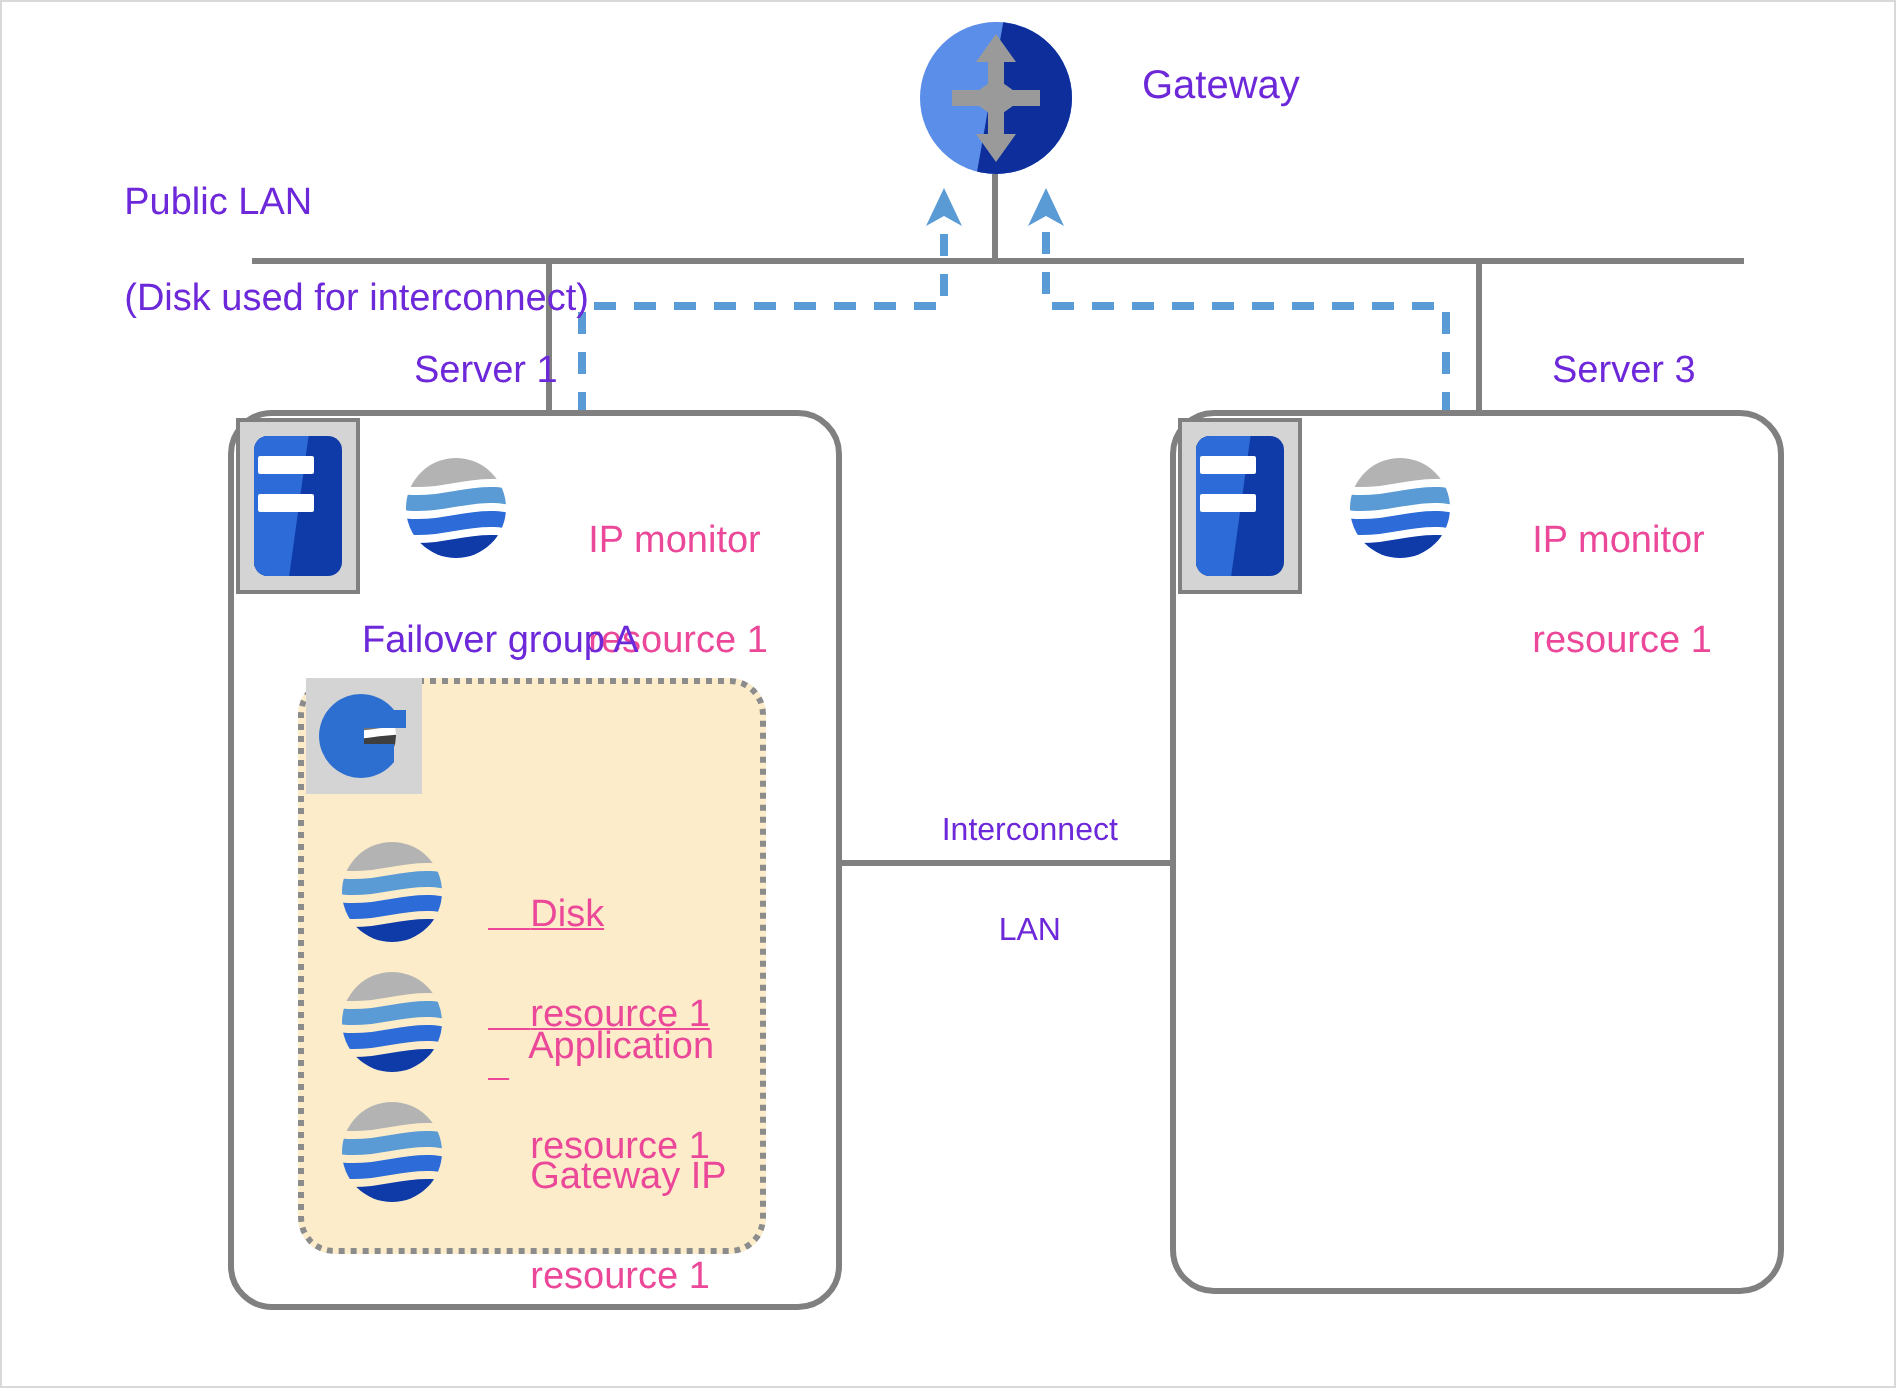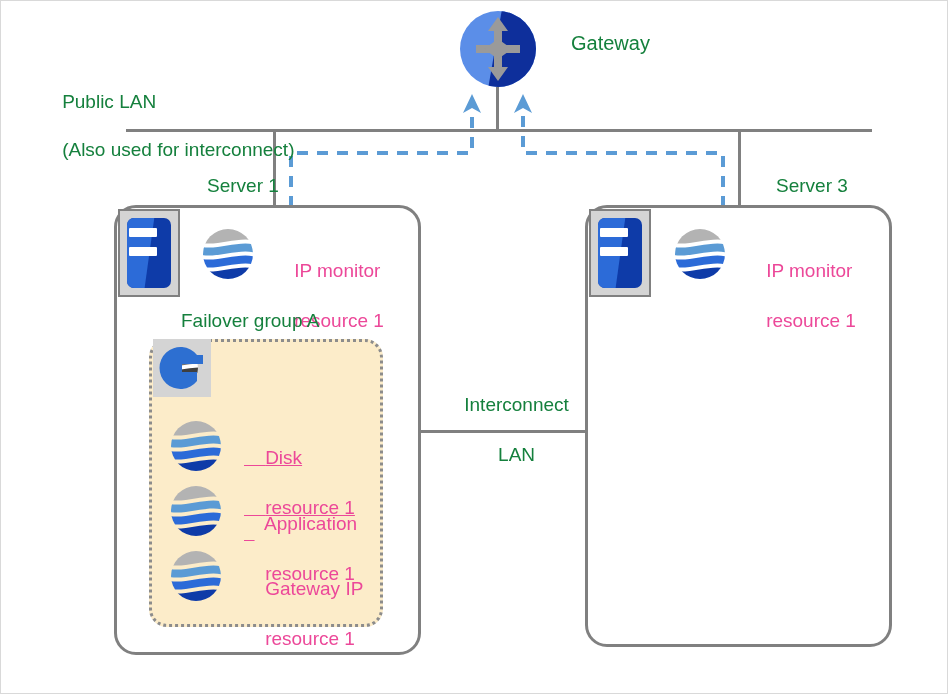--- a/index.html
+++ b/index.html
@@ -22,21 +22,21 @@
   }
   .layer {
     position: absolute;
     left: 0;
     top: 0;
     width: 948px;
     height: 694px;
   }
   .lbl {
     position: absolute;
-    color: #15803d;
+    color: #6d28d9;
     font-size: 19px;
     line-height: 24px;
     white-space: pre;
   }
   .lbl-ctr { text-align: center; }
 
   
   #gateway-label { left: 570px; top: 30px; font-size: 20px; }
 
   
@@ -44,22 +44,22 @@
 
   
   #server1-label { left: 158px; top: 173px; font-size: 19px; margin-left: 48px; }
   #server2-label { left: 775px; top: 173px; font-size: 19px; }
 
   
   #failover-label { left: 180px; top: 308px; font-size: 19px; }
 
   
   #interconnect-label {
-    left: 425px; top: 366px; width: 160px;
-    font-size: 19px; line-height: 25px; 
+    left: 425px; top: 377px; width: 160px;
+    font-size: 16px; line-height: 25px; 
   }
 
   
   .server-box {
     position: absolute;
     border: 3px solid #808080;
     border-radius: 22px;
     background: #ffffff;
     box-sizing: border-box;
   }
@@ -196,21 +196,21 @@
         <polygon points="54,40 40,30 40,36 18,36 18,44 40,44 40,50"></polygon>
 
         <polygon points="26,40 40,30 40,36 62,36 62,44 40,44 40,50"></polygon>
       </g>
     </svg>
   </div>
   <div class="lbl" id="gateway-label">Gateway</div>
 
   <div class="lbl" id="public-lan-label">
     <span>Public LAN</span><br>
-    <span>(Also used for interconnect)</span>
+    <span>(Disk used for interconnect)</span>
   </div>
 
   <div class="lbl" id="server1-label">Server 1</div>
   <div class="lbl" id="server2-label">Server 3</div>
 
   <div class="server-box" id="server1-box"></div>
 
   <div class="server-icon" id="server1-icon">
     <div class="body">
       <div class="lite"></div>

